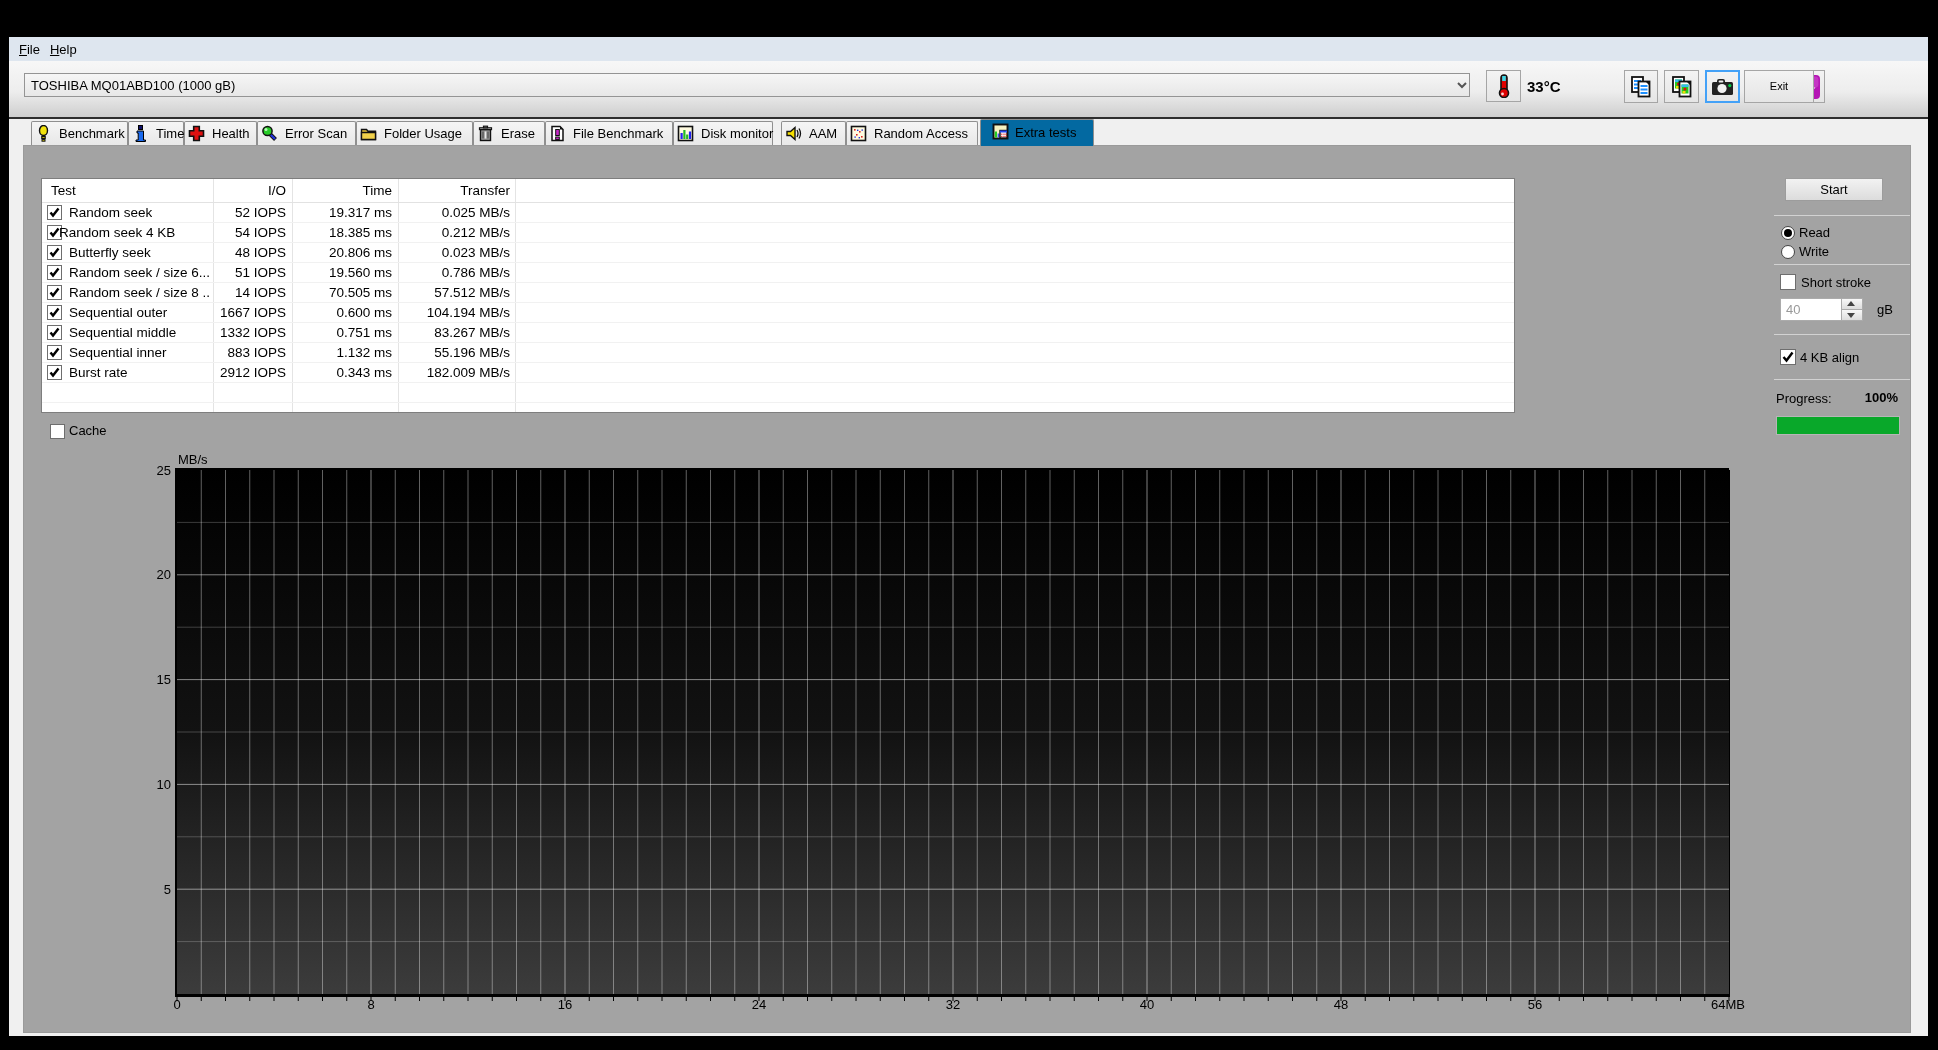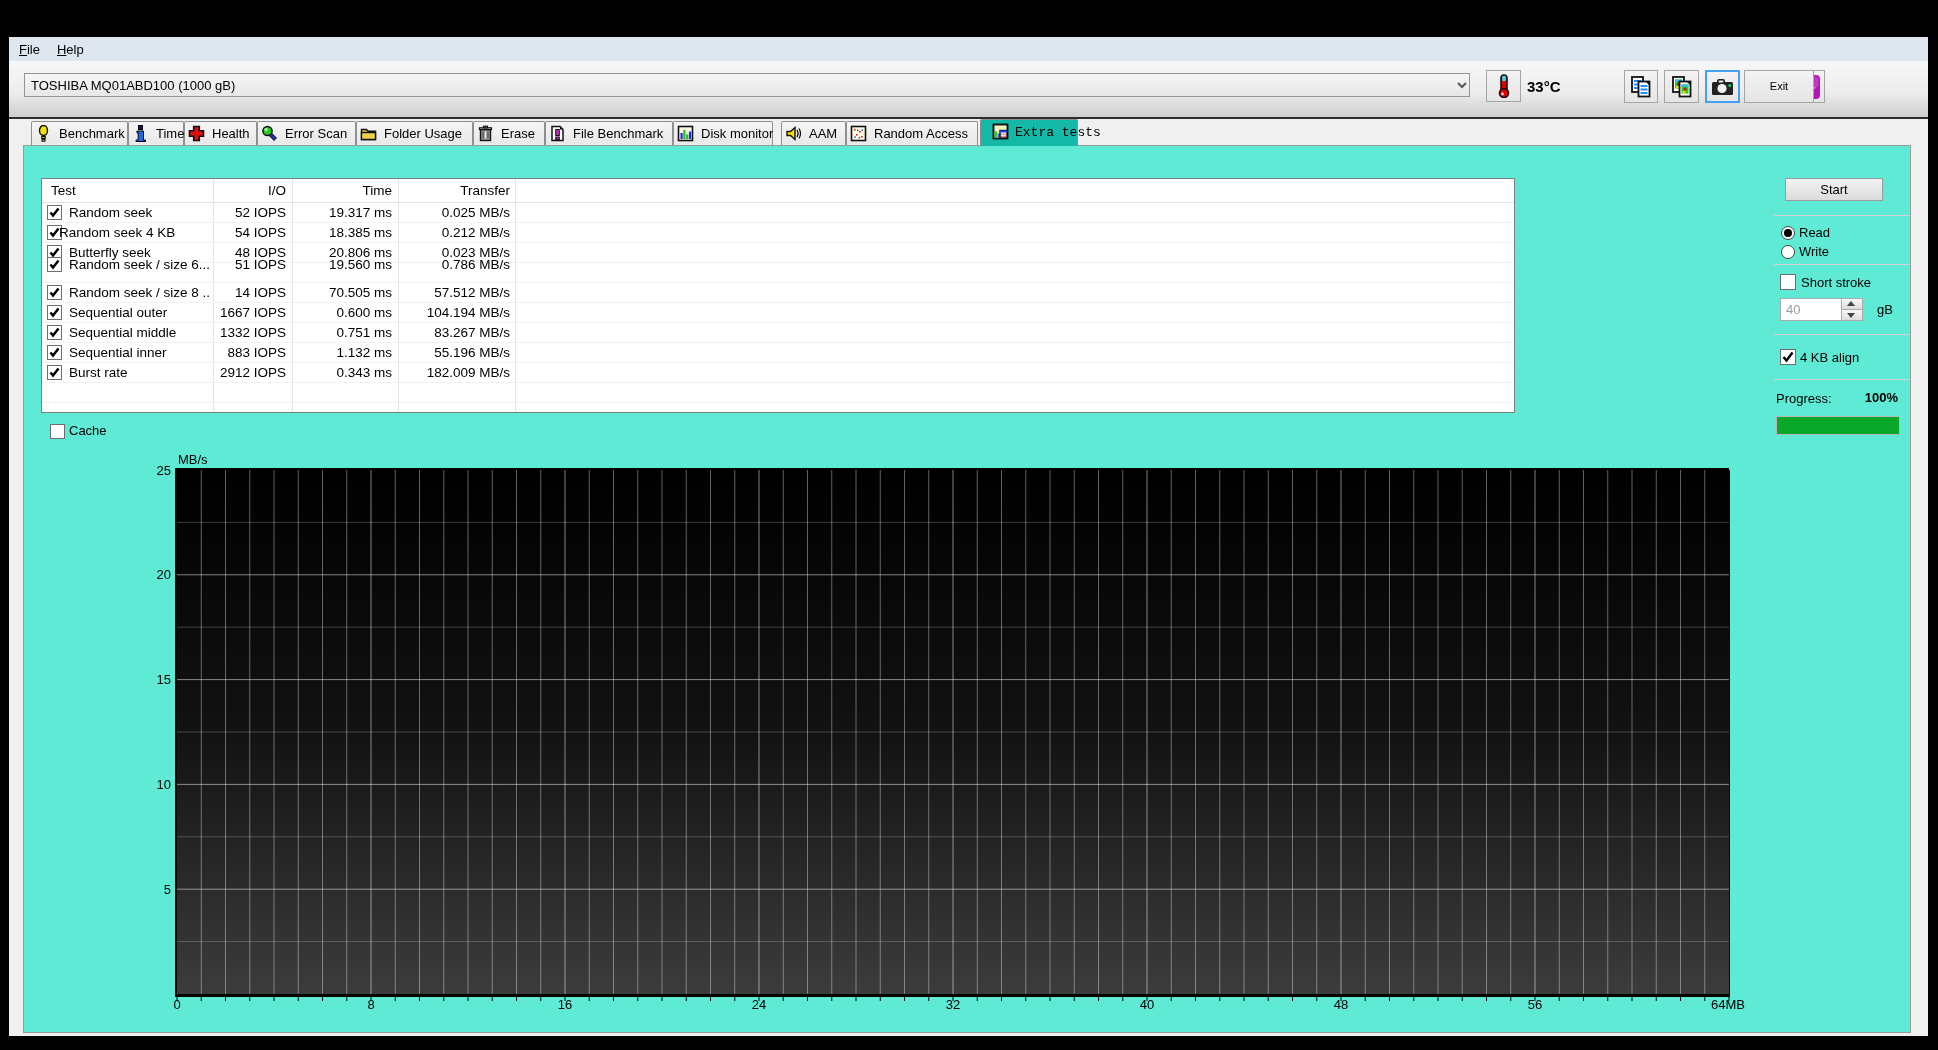--- a/index.html
+++ b/index.html
@@ -12,37 +12,37 @@
 #darkline{left:0;top:80px;width:100%;height:2px;background:#2e2e2e;}
 #combo{left:15px;top:36px;width:1446px;height:24px;background:linear-gradient(#f6f6f6,#e7e7e7);
        border:1px solid #949494;font-size:13px;line-height:23px;box-sizing:border-box;}
 .tbtn{position:absolute;top:33px;height:33px;background:linear-gradient(#f3f3f3,#e5e5e5);border:1px solid #a5a5a5;box-sizing:border-box;}
 .tbtn svg{position:absolute;left:50%;top:50%;transform:translate(-50%,-50%);}
 .tab{position:absolute;top:84px;height:24px;background:linear-gradient(#f5f5f5,#e8e8e8);
      border:1px solid #8f8f8f;border-bottom:none;border-radius:2px 2px 0 0;box-sizing:border-box;
      font-size:13px;white-space:nowrap;z-index:3;}
 .tab svg{position:absolute;left:3px;top:3px;}
 .tab .tx{position:absolute;left:27px;top:0;line-height:23px;}
-#page{left:14px;top:108px;width:1888px;height:888px;background:#5eead4;border:1px solid #9a9a9a;box-sizing:border-box;}
+#page{left:14px;top:108px;width:1888px;height:888px;background:#a3a3a3;border:1px solid #9a9a9a;box-sizing:border-box;}
 #tbl{position:absolute;left:17px;top:32px;width:1474px;height:235px;background:#fff;border:1px solid #7e7e7e;box-sizing:border-box;font-size:13.5px;}
 .col{position:absolute;top:0;width:1px;height:233px;background:#e4e4e4;}
 .hsep{position:absolute;left:0;width:1472px;height:1px;background:#f1f1f1;}
 .hsep.hd{background:#e2e2e2;}
 .cbx{position:absolute;width:15px;height:15px;border:1px solid #6e6e6e;background:#fff;box-sizing:border-box;}
 .rlab{position:absolute;line-height:20px;white-space:nowrap;}
 .rv{position:absolute;top:0;line-height:20px;text-align:right;}
 .rsep{position:absolute;width:136px;height:1px;background:#d2d2d2;}
 .radio{position:absolute;width:14px;height:14px;border:1px solid #444;border-radius:50%;background:#fff;box-sizing:border-box;}
 .radio.sel::after{content:"";position:absolute;left:2px;top:2px;width:8px;height:8px;border-radius:50%;background:#000;}
 .rtext{position:absolute;font-size:13px;white-space:nowrap;}
 </style>
 </head>
 <body>
 <div class="abs" id="win">
-  <div class="abs" id="menubar"><span style="margin-left:10px"><u>F</u>ile</span><span style="margin-left:17px"><u>H</u>elp</span></div>
+  <div class="abs" id="menubar"><span style="margin-left:10px"><u>F</u>ile</span><span style="margin-left:10px"><u>H</u>elp</span></div>
   <div class="abs" id="toolbar"></div>
   <div class="abs" id="combo">
     <span style="margin-left:6px">TOSHIBA MQ01ABD100 (1000 gB)</span>
     <svg class="abs" style="left:1432px;top:8px" width="10" height="7">
         <path d="M1 1 L5 5 L9 1" stroke="#555" stroke-width="2" fill="none"></path>
       </svg>
   </div>
   <div class="abs" id="darkline"></div>
   <div class="tbtn" style="left:1477px;top:33px;width:35px;height:32px;">
    <svg width="16" height="24" viewBox="0 0 16 24">
@@ -193,21 +193,21 @@
         </g>
         <g fill="#2233dd">
           <rect x="7" y="4.6" width="1.4" height="1.4"></rect>
           <rect x="4.4" y="11.4" width="1.4" height="1.4"></rect>
           <rect x="11.5" y="4.4" width="1.4" height="1.4"></rect>
           <rect x="8.6" y="12" width="1.4" height="1.4"></rect>
         </g>
       </svg>
       <span class="tx">Random Access</span>
     </div>
-  <div class="tab" style="left:971px;width:98px;top:82px;height:27px;background:#14b8a6;z-index:6;font-family:Liberation Mono, monospace;">
+  <div class="tab" style="left:971px;width:114px;top:82px;height:27px;background:#0369a1;z-index:6;">
       <svg style="left:11px" width="17" height="17" viewBox="0 0 17 17">
         <rect x="1.5" y="1.5" width="14" height="14" fill="#f7f3c2" stroke="#111" stroke-width="1.9"></rect>
         <rect x="2.8" y="8.5" width="2.2" height="6" fill="#22cc22"></rect>
         <rect x="5.6" y="10.5" width="2" height="4" fill="#4455ee"></rect>
         <rect x="8" y="7.5" width="7" height="7.5" fill="#fff" stroke="#111" stroke-width="1.4"></rect>
         <rect x="8" y="7.5" width="7" height="2" fill="#2244ee"></rect>
         <g fill="#dd2222">
           <rect x="9.2" y="10.6" width="1.2" height="1.2"></rect>
           <rect x="11.4" y="10.6" width="1.2" height="1.2"></rect>
           <rect x="13.4" y="10.6" width="1.2" height="1.2"></rect>
@@ -252,21 +252,21 @@
     <div style="position:absolute;left:0;top:64px;width:1472px;height:20px;">
      <div class="cbx" style="left:5px;top:2px;"><svg width="13" height="13" viewBox="0 0 13 13">
               <path d="M2.5 6.5 L5 9.5 L10.5 2.5" stroke="#000" stroke-width="2.4" fill="none"></path>
             </svg></div>
      <div class="rlab" style="left:27px;top:0;max-width:142px;overflow:hidden;">Butterfly seek</div>
      <div class="rv" style="left:150px;width:94px;">48 IOPS</div>
      <div class="rv" style="left:250px;width:100px;">20.806 ms</div>
      <div class="rv" style="left:360px;width:108px;">0.023 MB/s</div>
     </div>
     <div class="hsep" style="top:83px;"></div>
-    <div style="position:absolute;left:0;top:76px;width:1472px;height:20px;">
+    <div style="position:absolute;left:0;top:84px;width:1472px;height:20px;">
      <div class="cbx" style="left:5px;top:2px;"><svg width="13" height="13" viewBox="0 0 13 13">
               <path d="M2.5 6.5 L5 9.5 L10.5 2.5" stroke="#000" stroke-width="2.4" fill="none"></path>
             </svg></div>
      <div class="rlab" style="left:27px;top:0;max-width:142px;overflow:hidden;">Random seek / size 6...</div>
      <div class="rv" style="left:150px;width:94px;">51 IOPS</div>
      <div class="rv" style="left:250px;width:100px;">19.560 ms</div>
      <div class="rv" style="left:360px;width:108px;">0.786 MB/s</div>
     </div>
     <div class="hsep" style="top:103px;"></div>
     <div style="position:absolute;left:0;top:104px;width:1472px;height:20px;">

